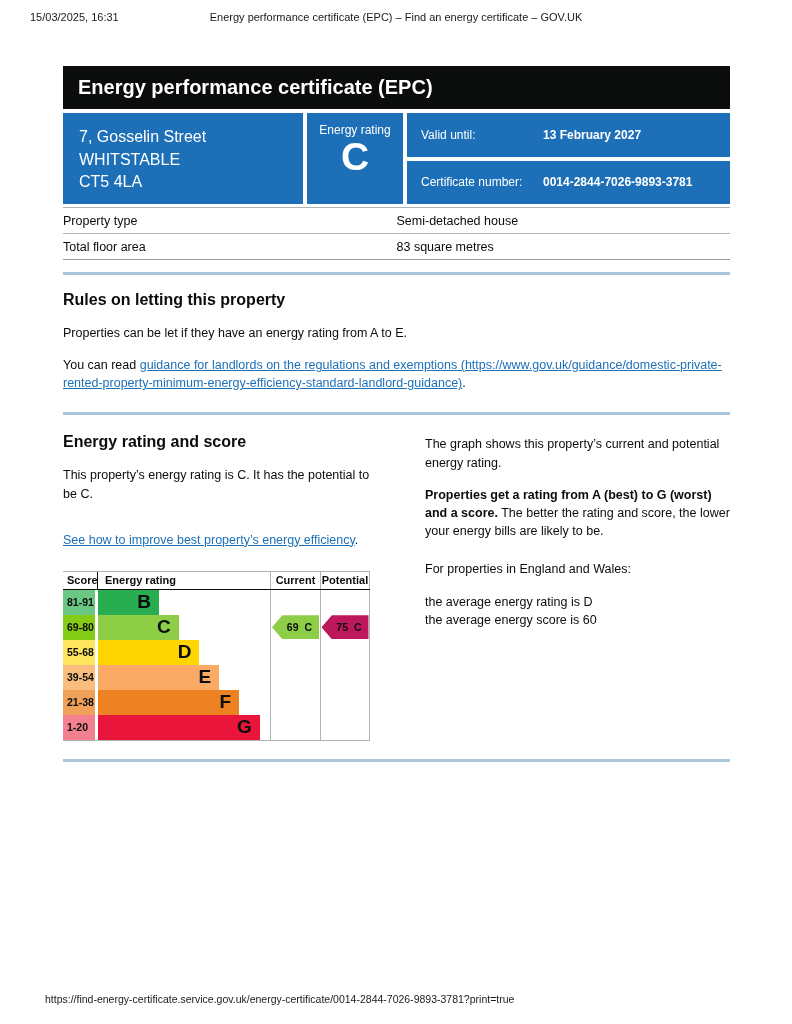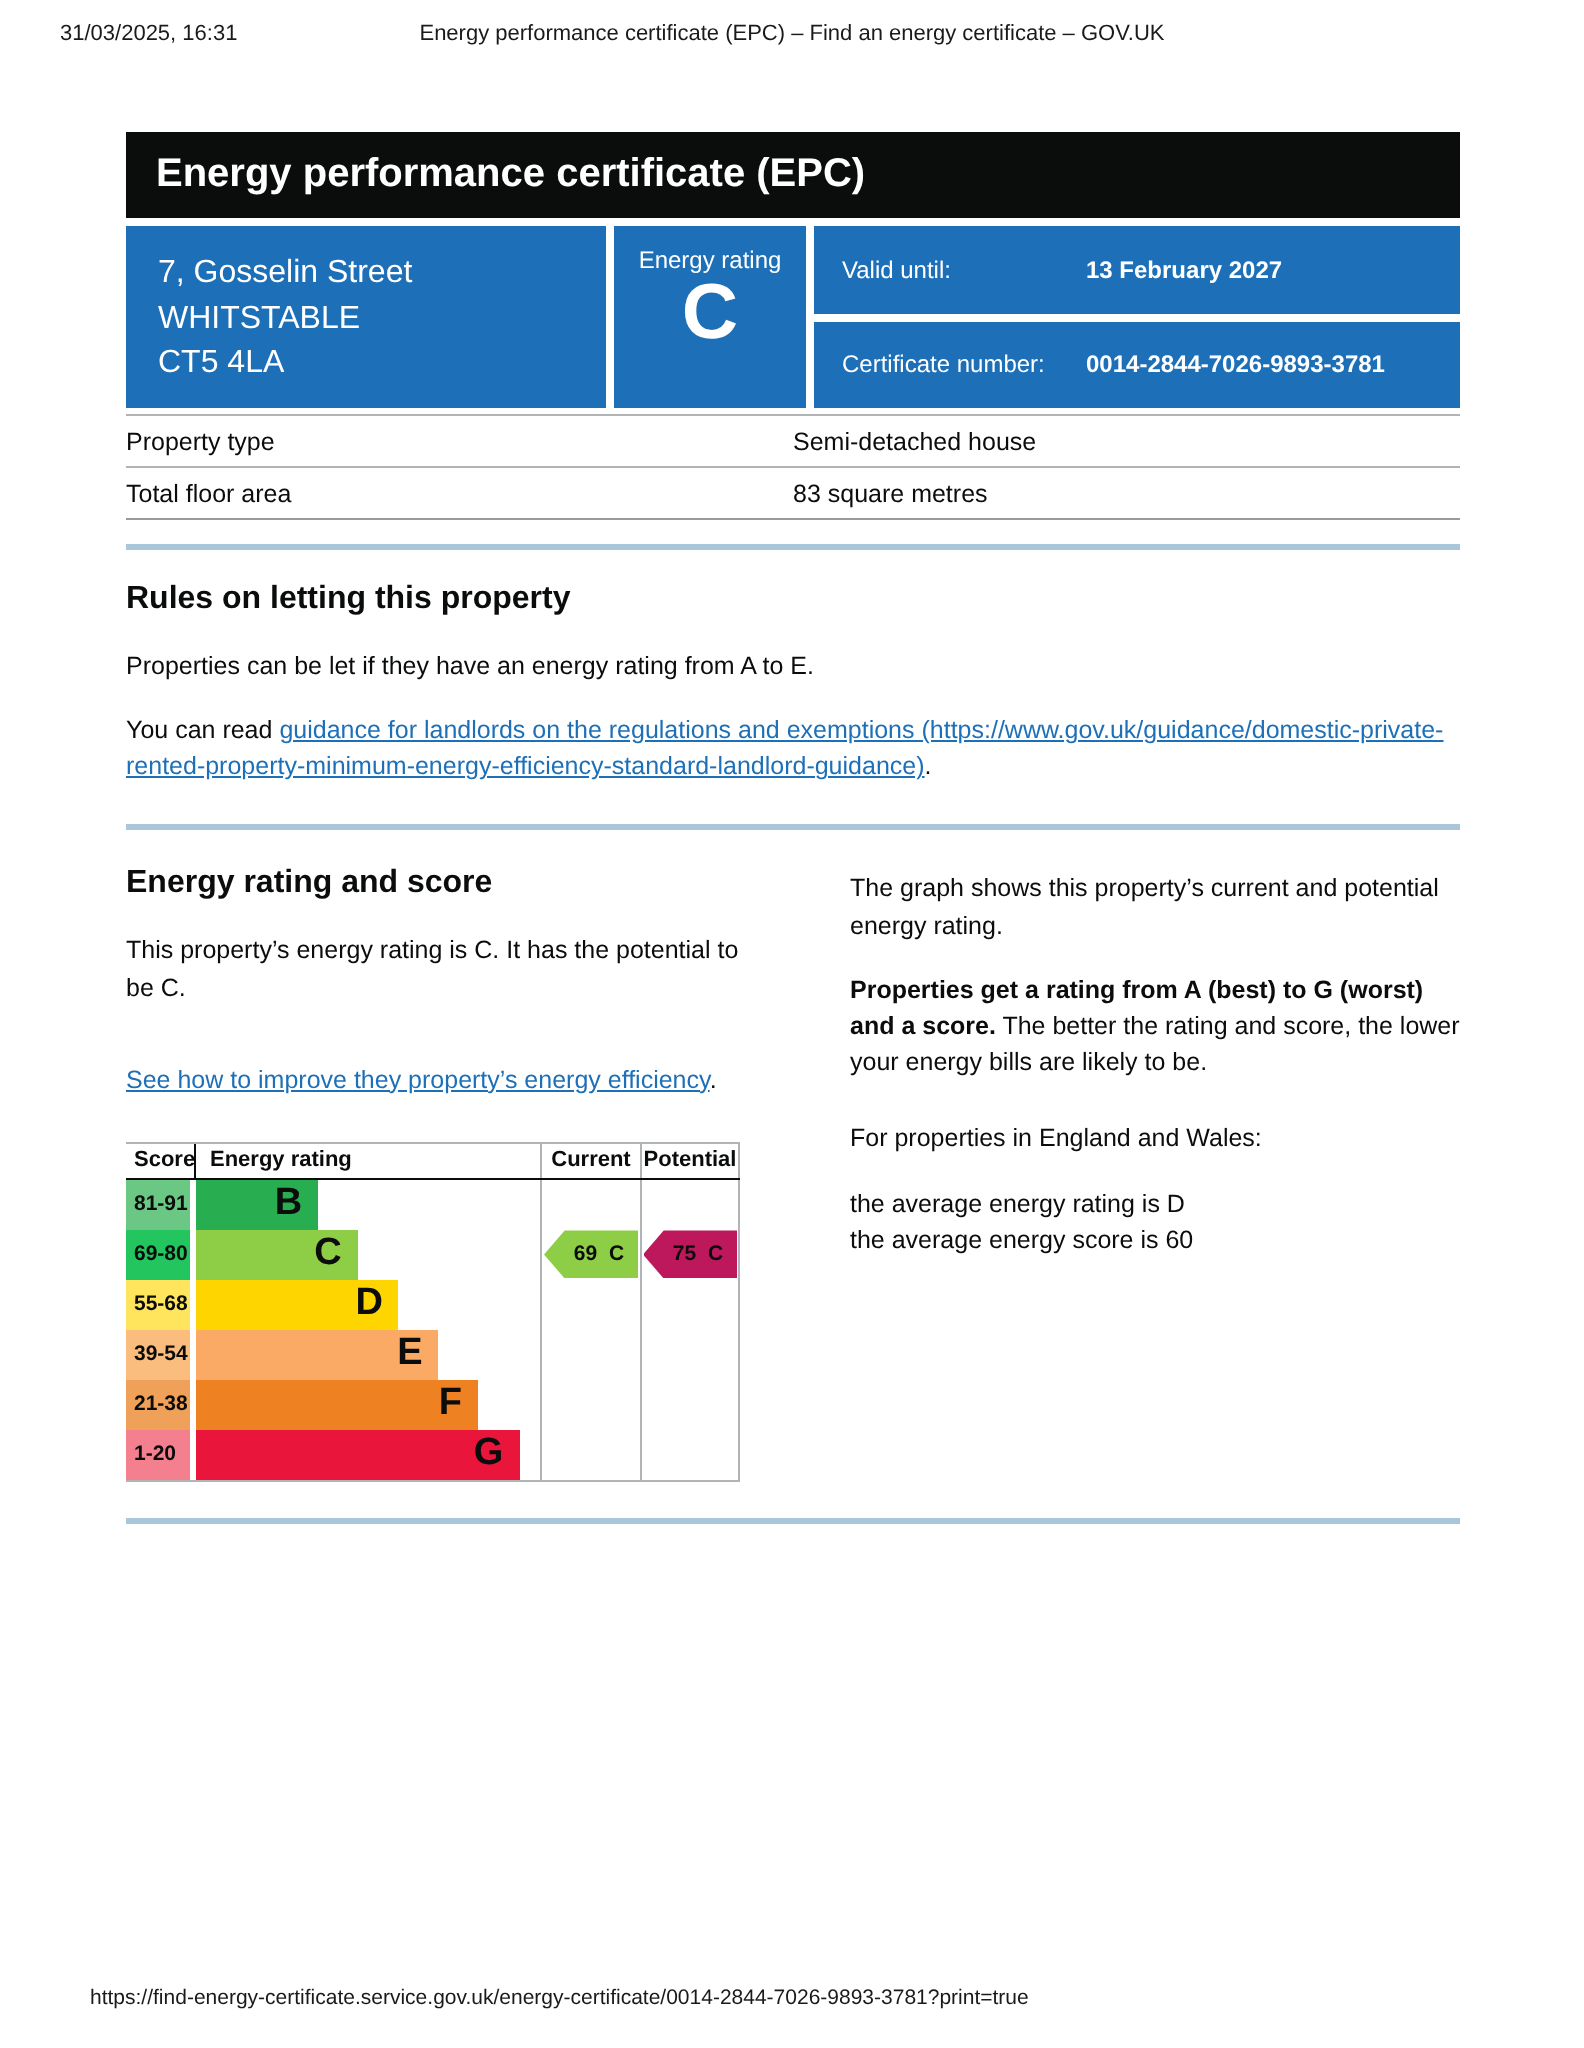--- a/index.html
+++ b/index.html
@@ -74,21 +74,21 @@
   .slot { width:50px; flex:0 0 50px; box-sizing:border-box; border-left:1px solid #b1b4b6; display:flex; align-items:center; justify-content:center; }
   .slot.pot { border-right:1px solid #b1b4b6; }
   .arrow { width:47px; height:24px; box-sizing:border-box; padding-left:8px; display:flex; align-items:center; justify-content:center; gap:6px; font-size:10.5px; font-weight:bold; clip-path:polygon(0 50%, 22% 0, 100% 0, 100% 100%, 22% 100%); }
 </style>
 </head>
 <body>
 
 <div class="page">
 
   <div class="print-header">
-    <span class="ts">31/03/2025, 16:31</span>
+    <span class="ts">15/03/2025, 16:31</span>
     <span class="ptitle">Energy performance certificate (EPC) – Find an energy certificate – GOV.UK</span>
   </div>
 
   <div class="content">
 
     <div class="banner">
       <span class="btitle">Energy performance certificate (EPC)</span>
     </div>
 
     <div class="summary">
@@ -129,40 +129,40 @@
     <h2>Rules on letting this property</h2>
     <p>Properties can be let if they have an energy rating from A to E.</p>
     <p class="p-guidance"><span>You can read </span><a class="govlink" href="#">guidance for landlords on the regulations and exemptions (https://www.gov.uk/guidance/domestic-private-rented-property-minimum-energy-efficiency-standard-landlord-guidance)</a><span>.</span></p>
 
     <hr class="section-break sb2">
 
     <div class="two-col">
       <div class="col-left">
         <h2>Energy rating and score</h2>
         <p>This property’s energy rating is C. It has the potential to be C.</p>
-        <p class="link-p"><a class="govlink" href="#">See how to improve they property’s energy efficiency</a><span>.</span></p>
+        <p class="link-p"><a class="govlink" href="#">See how to improve best property’s energy efficiency</a><span>.</span></p>
 
         <div class="epc-chart">
           <div class="epc-head">
             <div class="h-score">Score</div>
             <div class="h-rating">Energy rating</div>
             <div class="h-current">Current</div>
             <div class="h-potential">Potential</div>
           </div>
           <div>
               <div class="epc-row">
                 <div class="score-cell" style="background: rgb(107, 199, 132);">81-91</div>
                 <div class="band-zone">
                   <div class="band-bar" style="background: rgb(41, 173, 81); width: 35.5%;">B</div>
                 </div>
                 <div class="slot cur"></div>
                 <div class="slot pot"></div>
               </div>
               <div class="epc-row">
-                <div class="score-cell" style="background: #22c55e;">69-80</div>
+                <div class="score-cell" style="background: #84cc16;">69-80</div>
                 <div class="band-zone">
                   <div class="band-bar" style="background: rgb(141, 206, 70); width: 47%;">C</div>
                 </div>
                 <div class="slot cur">
                   <div class="arrow" style="background: rgb(141, 206, 70);">
                     <span class="a-score">69</span>
                     <span class="a-letter">C</span>
                   </div>
                 </div>
                 <div class="slot pot">

